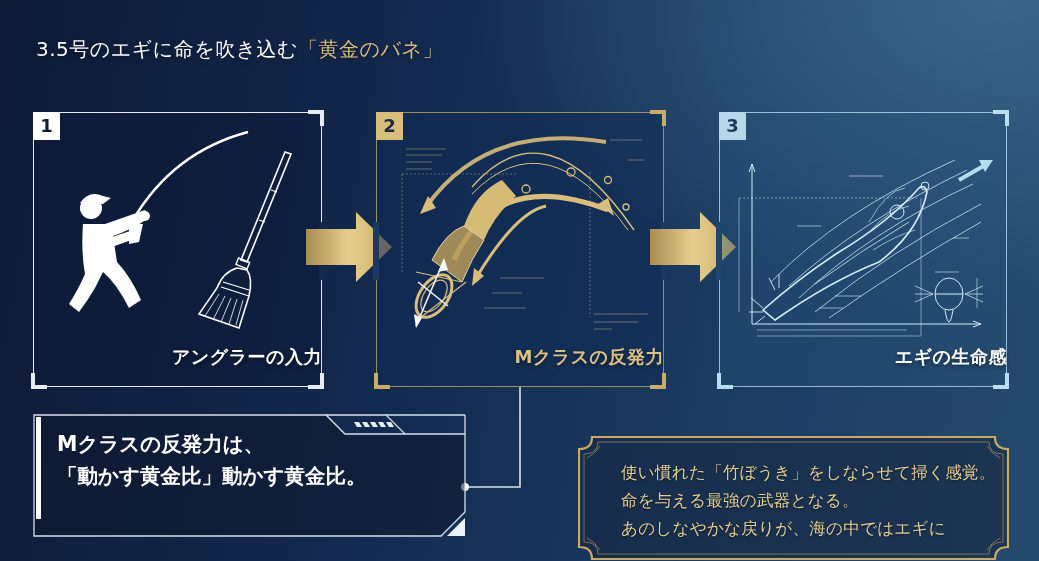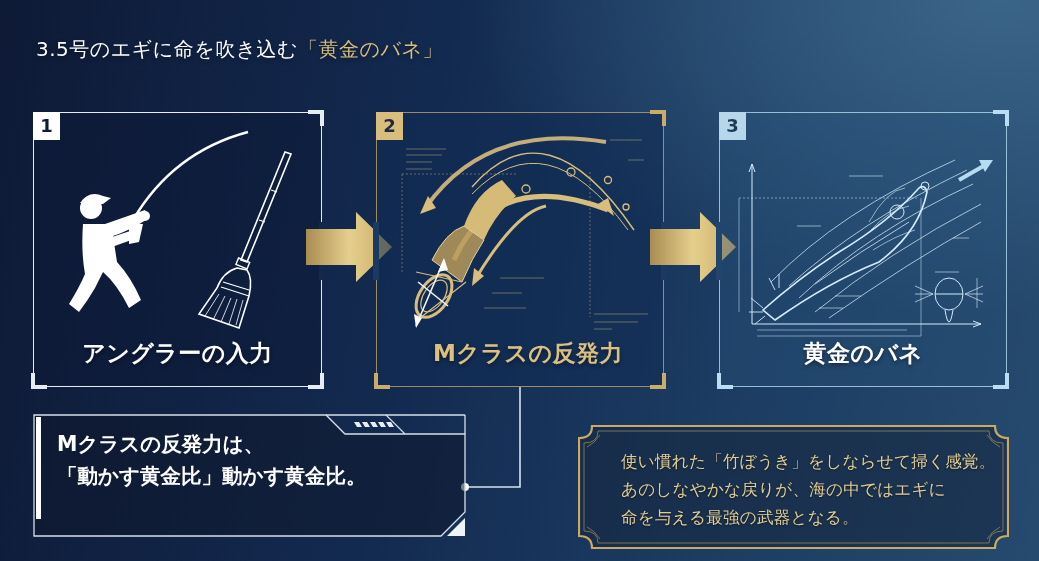--- a/index.html
+++ b/index.html
@@ -35,22 +35,22 @@
   .panel .corner.bl { left: -2px; bottom: -2px; border-bottom: 4px solid; border-left: 4px solid; }
   .panel .corner.br { right: -2px; bottom: -2px; border-bottom: 4px solid; border-right: 4px solid; }
   .panel .gap-l, .panel .gap-r { position: absolute; width: 6px; height: 58px; top: 110px; }
   .panel .gap-l { left: -3px; }
   .panel .gap-r { right: -3px; }
   .panel .num {
     position: absolute; left: 0; top: 0; width: 27px; height: 28px;
     font-size: 18px; font-weight: bold; text-align: center; line-height: 28px;
   }
   .panel .label {
-    position: absolute; left: 0; right: 0; bottom: 18px; text-align: center;
-    font-size: 23px; font-weight: bold; letter-spacing: 0.5px;
+    position: absolute; left: 0; right: 0; bottom: 18px; text-align: right;
+    font-size: 18px; font-weight: bold; letter-spacing: 0.5px;
     text-shadow: 0 2px 4px rgba(0,0,0,0.45);
   }
   .panel svg.art { position: absolute; left: 0; top: 0; }
 
   #panel1 { left: 33px; top: 112px; width: 289px; height: 275px; background: rgba(12,26,55,0.55); }
   #panel1 .frame, #panel1 .corner { border-color: #e6ecf2; }
   #panel1 .num { background: #ffffff; color: #0f1c38; }
   #panel1 .label { color: #ffffff; }
 
   #panel2 { left: 376px; top: 112px; width: 288px; height: 275px; background: rgba(16,44,84,0.55); }
@@ -76,21 +76,21 @@
     left: 33px; top: 414px; width: 372px; height: 124px;
   }
   #callout svg { position: absolute; left: 0; top: 0; }
   #callout .text {
     position: absolute; left: 24px; top: 14px;
     font-size: 20.5px; font-weight: bold; line-height: 32px; color: #ffffff;
     white-space: nowrap;
   }
 
   
-  #quote { left: 578px; top: 425px; width: 431px; height: 116px; text-decoration: underline; }
+  #quote { left: 578px; top: 436px; width: 431px; height: 116px; text-decoration: underline; }
   #quote svg { position: absolute; left: 0; top: 0; }
   #quote .text {
     position: absolute; left: 43px; top: 23px;
     font-family: "DejaVu Serif", "Liberation Serif", serif;
     font-size: 16.6px; line-height: 28px; color: #e4cd93;
     white-space: nowrap; letter-spacing: 0.2px;
     text-shadow: 0 1px 2px rgba(0,0,0,0.5);
   }
 
   .connector { position: absolute; left: 0; top: 0; pointer-events: none; }
@@ -298,21 +298,21 @@
         <line x1="234" y1="126" x2="250" y2="126"></line>
           <line x1="216" y1="160" x2="240" y2="160"></line>
         <line x1="100" y1="196" x2="124" y2="196"></line>
           <line x1="116" y1="184" x2="142" y2="184"></line>
       </g>
     </g>
 
     <line x1="240" y1="68" x2="268" y2="52" stroke="#b6dcf2" stroke-width="4"></line>
     <polygon points="274,48 260,48 266,60" fill="#b6dcf2"></polygon>
   </svg>
-  <div class="label">黄金のバネ</div>
+  <div class="label">エギの生命感</div>
 </div>
 
 <div class="abs" id="callout">
   <svg width="433" height="124">
     <path d="M1 1 L293 1 L312 20 L432 20 L432 98 L408 122 L1 122 Z" fill="rgba(14,24,44,0.55)" stroke="#d6e0ea" stroke-width="1.3"></path>
     <line x1="293" y1="1" x2="432" y2="1" stroke="#d6e0ea" stroke-width="1.3"></line>
     <line x1="353" y1="1" x2="372" y2="20" stroke="#d6e0ea" stroke-width="1.1"></line>
     <line x1="432" y1="1" x2="432" y2="20" stroke="#d6e0ea" stroke-width="1.3"></line>
 
     <g fill="#e8eef4">
@@ -337,16 +337,16 @@
   <svg width="431" height="124">
     <path d="M14 1 L417 1 Q417 13 430 13 L430 111 Q417 111 417 123 L14 123 Q14 111 1 111 L1 13 Q14 13 14 1 Z" fill="rgba(22,38,62,0.55)" stroke="#c8aa66" stroke-width="2.2"></path>
     <path d="M20 6 L411 6 Q411 18 425 18 L425 106 Q411 106 411 118 L20 118 Q20 106 6 106 L6 18 Q20 18 20 6 Z" fill="none" stroke="#b59a5f" stroke-width="0.8" opacity="0.8"></path>
     <path d="M409 10 Q414 18 422 22" fill="none" stroke="#c8aa66" stroke-width="0.8" opacity="0.7"></path>
     <path d="M22 10 Q17 18 9 22" fill="none" stroke="#c8aa66" stroke-width="0.8" opacity="0.7"></path>
     <path d="M409 114 Q414 106 422 102" fill="none" stroke="#c8aa66" stroke-width="0.8" opacity="0.7"></path>
     <path d="M22 114 Q17 106 9 102" fill="none" stroke="#c8aa66" stroke-width="0.8" opacity="0.7"></path>
   </svg>
   <div class="text">
     <div>使い慣れた「竹ぼうき」をしならせて掃く感覚。</div>
+    <div>命を与える最強の武器となる。</div>
     <div>あのしなやかな戻りが、海の中ではエギに</div>
-    <div>命を与える最強の武器となる。</div>
   </div>
 </div>
 
 </body></html>

